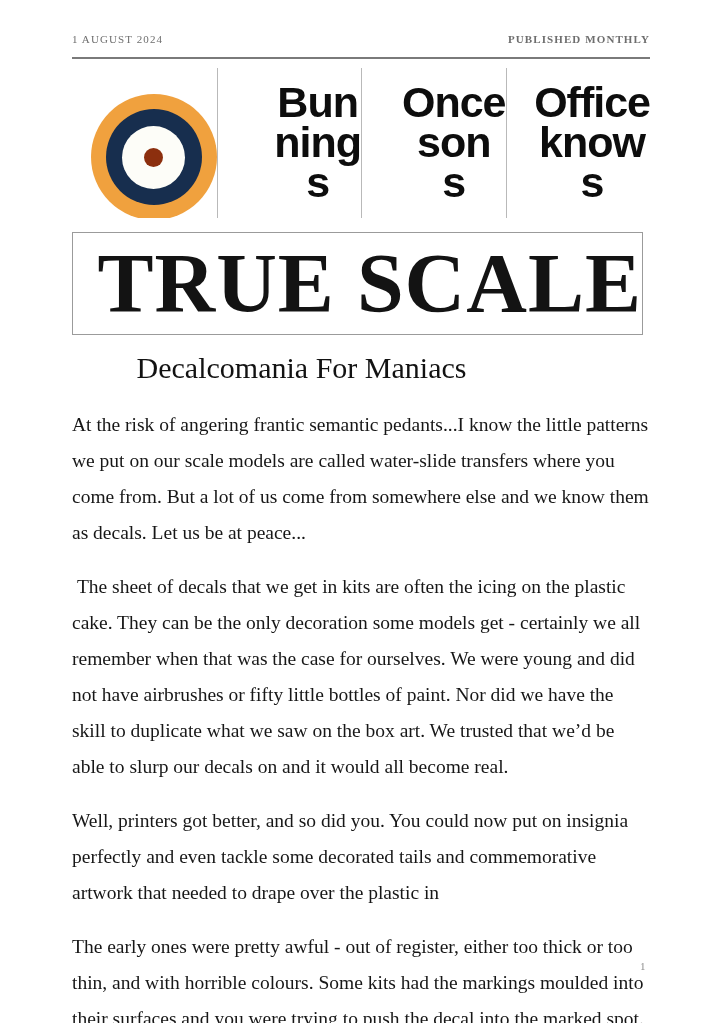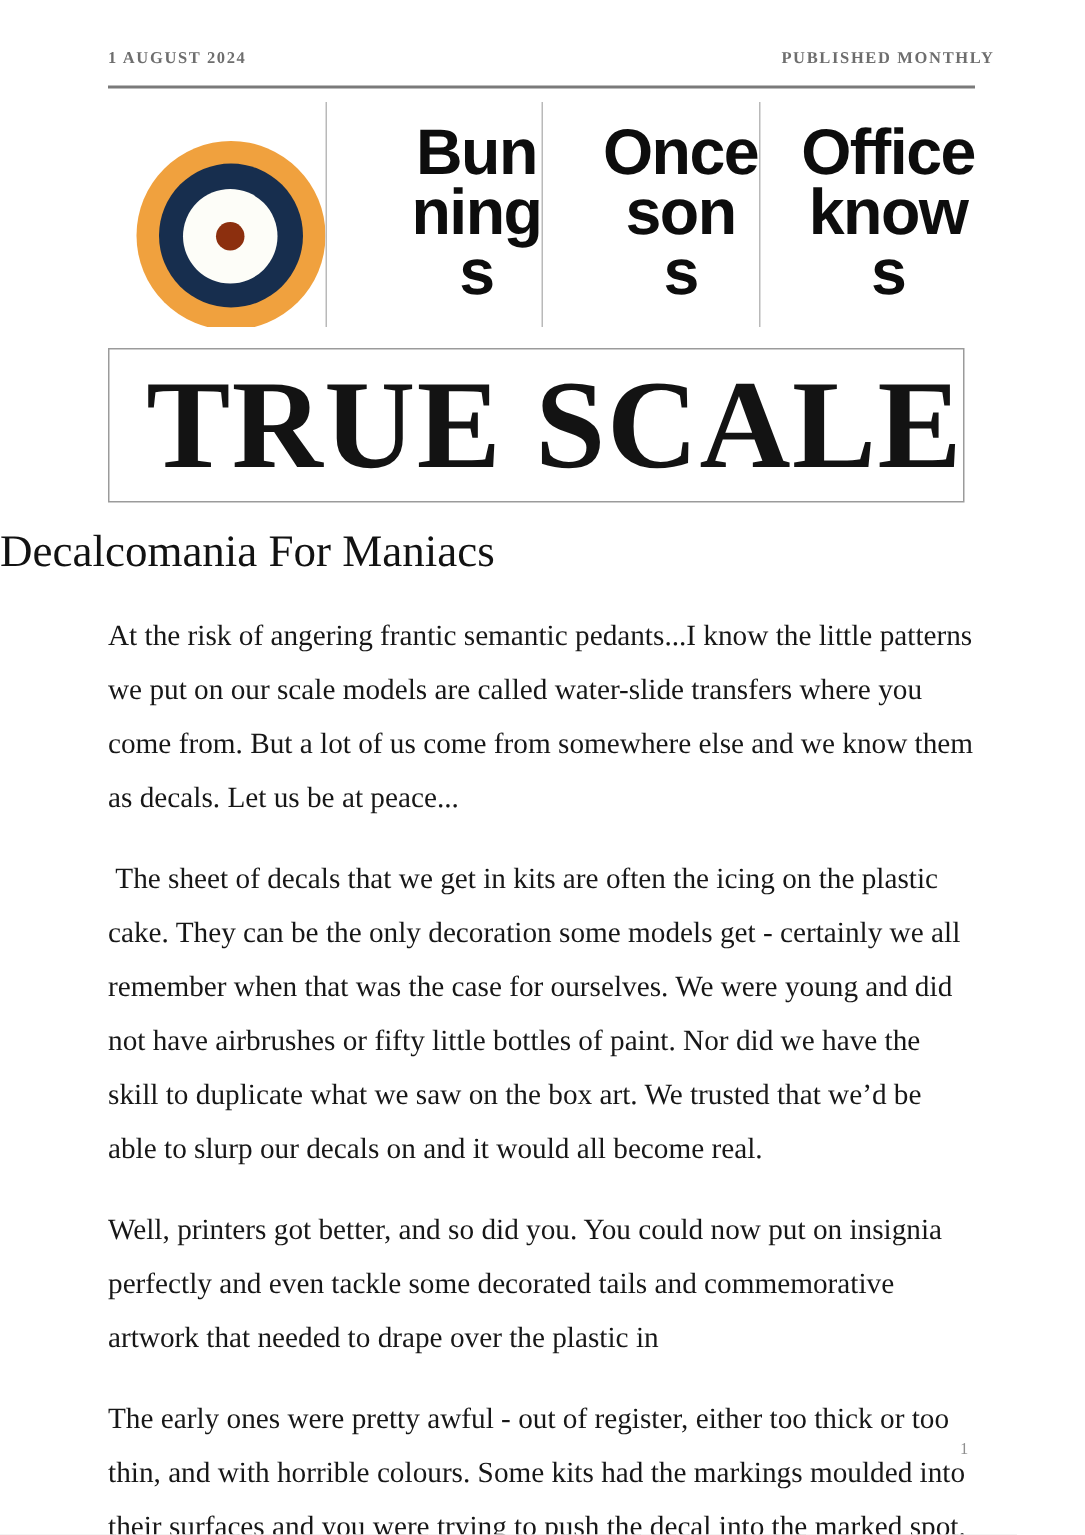--- a/index.html
+++ b/index.html
@@ -8,24 +8,24 @@
     width:723px;height:1023px;
     margin:0 auto;
     background:#ffffff;
     font-family:"Liberation Serif", serif;
     overflow:hidden;
   }
   
   .header-date{
     position:absolute;left:72px;top:33px;
     font-size:11px;letter-spacing:1.1px;color:#6e6e6e;
-    font-weight:700;
+    font-weight:400;
   }
   .header-frequency{
-    position:absolute;right:60px;top:33px;
+    position:absolute;right:73px;top:33px;
     font-size:11px;letter-spacing:1.1px;color:#6e6e6e;
     font-weight:600;
   }
   .header-rule{
     position:absolute;left:72px;top:57px;
     width:578px;height:2px;background:#7a7a7a;
   }
   
   .logo-strip{
     position:absolute;left:72px;top:68px;
@@ -72,21 +72,21 @@
     display:flex;align-items:center;justify-content:flex-end;
     background:#ffffff;
   }
   .masthead-title{
     font-weight:700;font-size:84px;line-height:1;
     letter-spacing:1px;color:#131313;white-space:nowrap;
   }
   
   .article-title{
     position:absolute;left:0;top:351px;width:603px;
-    text-align:left;font-size:30px;color:#121212;
+    text-align:center;font-size:30px;color:#121212;
   }
   .article-body{
     position:absolute;left:72px;top:407px;width:578px;
   }
   .article-body p{
     margin:0 0 18px 0;
     font-size:19.5px;line-height:36px;color:#171717;
     white-space:pre-wrap;
     text-align:left;
   }

